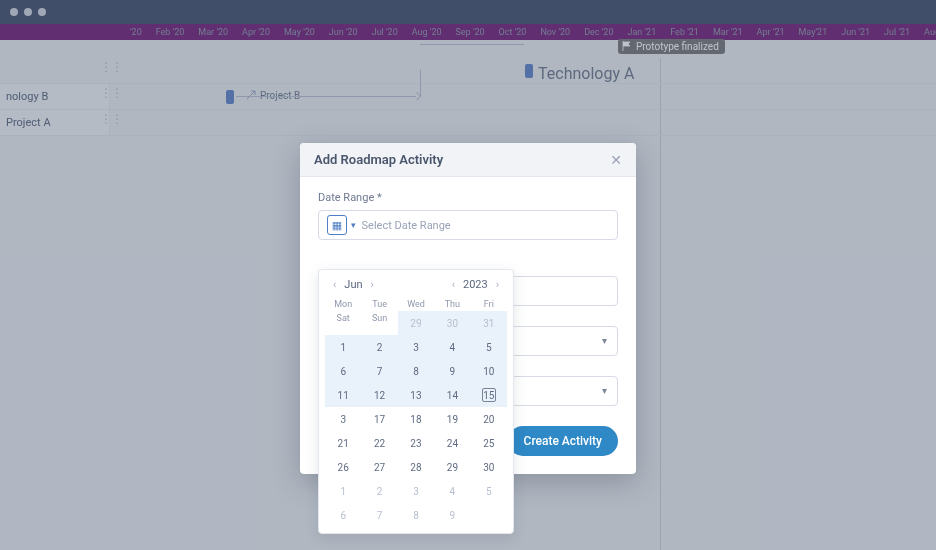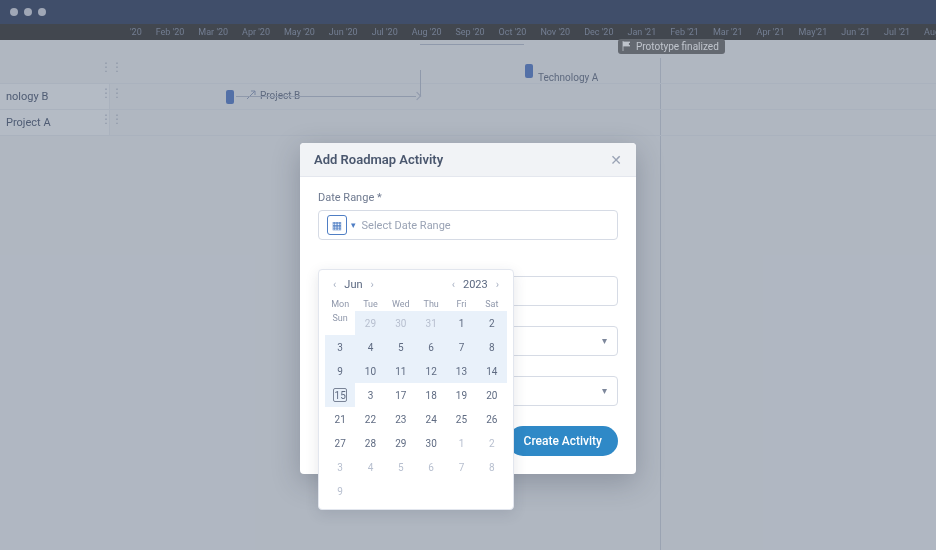--- a/index.html
+++ b/index.html
@@ -4,35 +4,35 @@
 <style>
   * { box-sizing: border-box; margin: 0; padding: 0; font-family: -apple-system, BlinkMacSystemFont, "Segoe UI", Roboto, sans-serif; }
   html, body { width: 936px; height: 550px; overflow: hidden; }
   body { background: #e8ebef; position: relative; }
 
   
   .titlebar { height: 24px; background: #3d4a69; display: flex; align-items: center; padding-left: 10px; gap: 6px; }
   .tb-dot { width: 8px; height: 8px; border-radius: 50%; background: #cfd3de; }
 
   
-  .timeline-header { height: 16px; background: #404040; font-size: 9px; color: #8a93a6; display: flex; align-items: center; padding-left: 130px; gap: 14px; white-space: nowrap; }
+  .timeline-header { height: 16px; background: #701a75; font-size: 9px; color: #8a93a6; display: flex; align-items: center; padding-left: 130px; gap: 14px; white-space: nowrap; }
   .timeline-header span { flex: 0 0 auto; }
 
   
   .milestone-row { height: 18px; position: relative; }
   .milestone-chip { position: absolute; left: 618px; top: -1px; background: #737373; color: #fff; font-size: 10px; padding: 2px 6px 2px 18px; border-radius: 3px; }
   .milestone-chip .flag { position: absolute; left: 4px; top: 2px; width: 10px; height: 10px; }
 
   
   .rows { position: relative; }
   .row { height: 26px; border-bottom: 1px solid #dfe3ea; display: flex; align-items: center; position: relative; }
   .row-label { width: 110px; padding: 0 6px; font-size: 11px; color: #546078; background: #eef1f5; height: 100%; display: flex; align-items: center; border-right: 1px solid #dfe3ea; white-space: nowrap; overflow: hidden; }
   .row-handle { position: absolute; left: 100px; top: 6px; color: #b2b9c7; font-size: 12px; line-height: 6px; letter-spacing: -1px; }
   .bar-tech { position: absolute; left: 525px; top: 6px; width: 8px; height: 14px; background: #5a7fc7; border-radius: 2px; }
-  .bar-tech-label { position: absolute; left: 538px; top: 14px; font-size: 10px; color: #6a7488; }
+  .bar-tech-label { position: absolute; left: 538px; top: 6px; font-size: 16px; color: #6a7488; }
   .bar-projb { position: absolute; left: 226px; top: 6px; width: 8px; height: 14px; background: #5a7fc7; border-radius: 2px; }
   .bar-projb-label { position: absolute; left: 260px; top: 6px; font-size: 10px; color: #6a7488; }
   .connector { position: absolute; border-color: #b5bdcc; border-style: solid; }
   .conn1 { left: 236px; top: 12px; width: 180px; border-width: 0; border-top-width: 1px; }
   .conn1-end { position:absolute; left:414px; top:9px; width:6px; height:6px; border-top:1px solid #b5bdcc; border-right:1px solid #b5bdcc; transform:rotate(45deg);}
   .conn-up { position:absolute; left:420px; top:-14px; height:26px; border-left:1px solid #b5bdcc; }
   .conn-top { position:absolute; left:420px; top:-14px; width:104px; border-top:1px solid #b5bdcc; }
   .today-line { position:absolute; left:660px; top:0; bottom:0; width:1px; background:#c6ccd8; height:500px;}
 
   
@@ -51,21 +51,21 @@
   .select { width: 100%; height: 30px; border: 1px solid #d6dbe5; border-radius: 4px; margin-bottom: 20px; position: relative; background:#fff;}
   .select .caret { position: absolute; right: 10px; top: 8px; color: #7d879b; font-size: 10px; }
   .btn-primary { float: right; background: #2f89c7; color: #fff; border: none; border-radius: 16px; font-size: 12px; font-weight: 500; padding: 8px 16px; cursor: pointer; }
   .modal-body::after { content:""; display:block; clear:both; }
 
   
   .calendar { position: absolute; left: 18px; top: 92px; width: 196px; background: #fff; border: 1px solid #e2e6ee; border-radius: 4px; box-shadow: 0 4px 14px rgba(40,50,70,0.12); padding: 8px 6px 6px; z-index: 10; }
   .cal-nav { display: flex; align-items: center; justify-content: space-between; padding: 0 6px 6px; }
   .cal-nav-group { display: flex; align-items: center; gap: 6px; font-size: 11px; color: #5b6880; }
   .cal-nav .chev-btn { color: #a8b1c3; font-size: 11px; cursor: pointer; padding: 0 2px; }
-  .cal-grid { display: grid; grid-template-columns: repeat(6, 1fr); text-align: center; }
+  .cal-grid { display: grid; grid-template-columns: repeat(5, 1fr); text-align: center; }
   .cal-dow { font-size: 9px; color: #9098ab; padding: 2px 0; }
   .cal-day { font-size: 10px; color: #5f6b82; height: 24px; display: flex; align-items: center; justify-content: center; cursor: pointer; }
   .cal-day.muted { color: #b7bfcf; }
   .cal-day.hl { background: #e9f1fa; }
   .cal-day.hov { position: relative; }
   .cal-day.hov::after { content:""; position:absolute; width:12px; height:12px; border:1px solid #7a8497; border-radius:2px; }
   .proj-icon { position:absolute; left:246px; top:6px; width:10px; height:10px; }
 </style>
 </head>
 <body>

